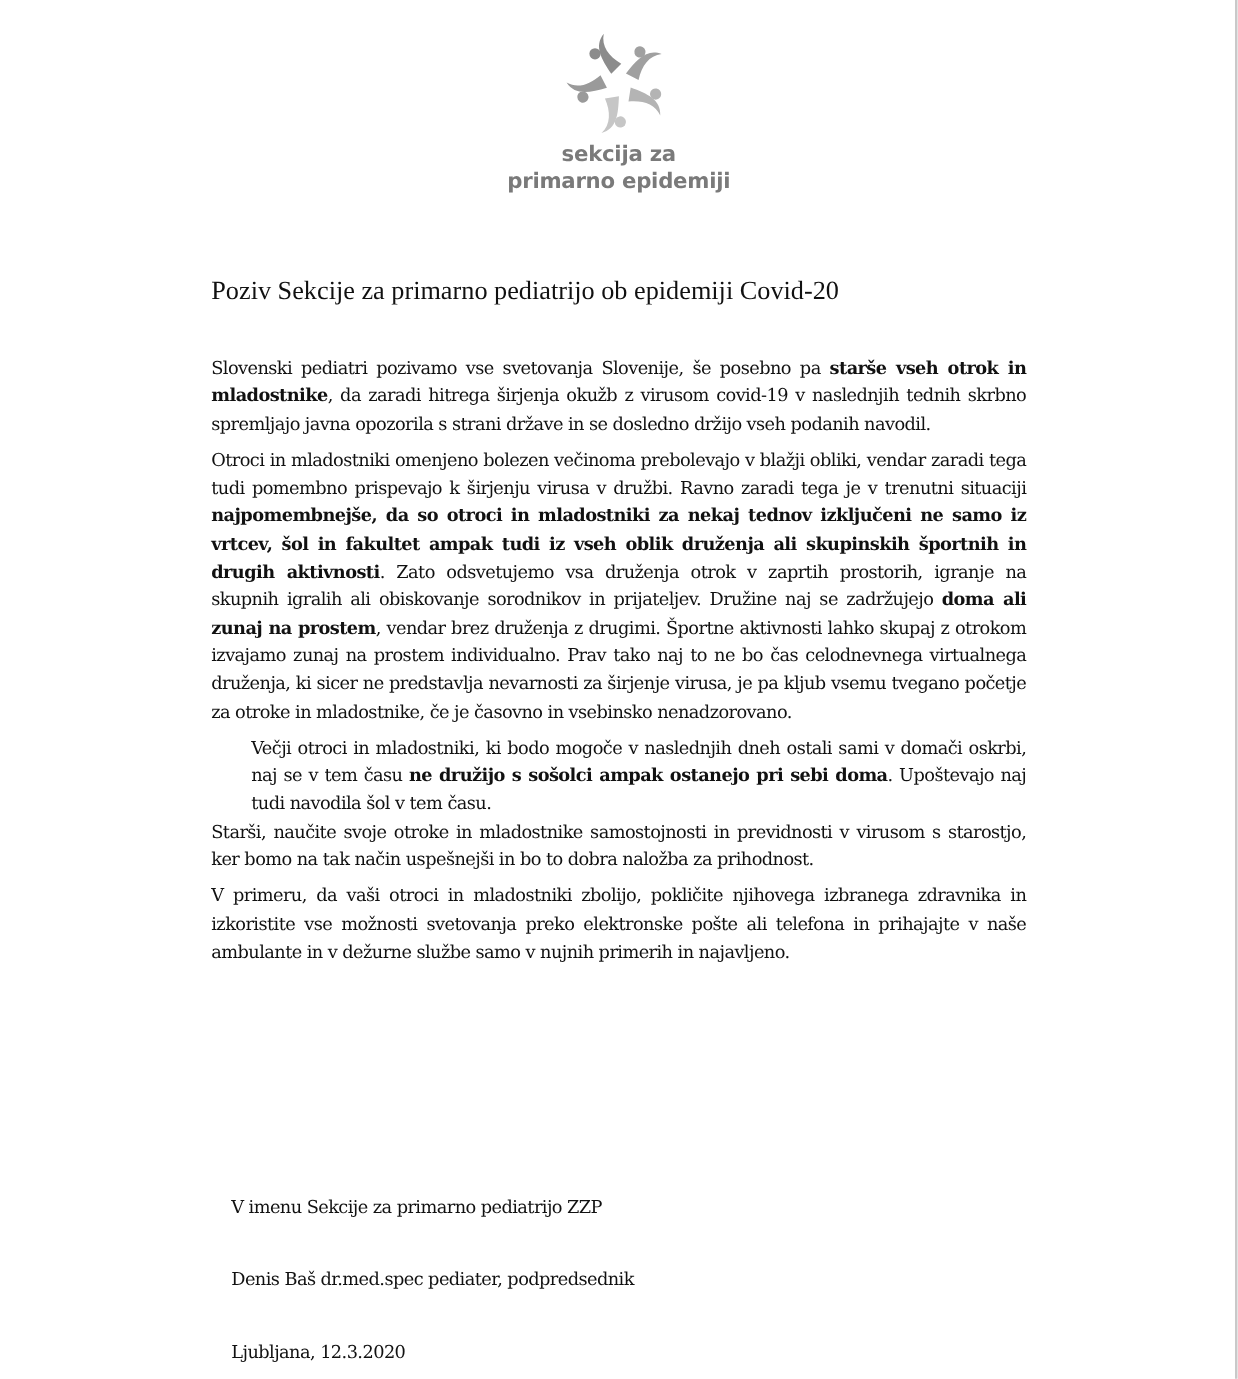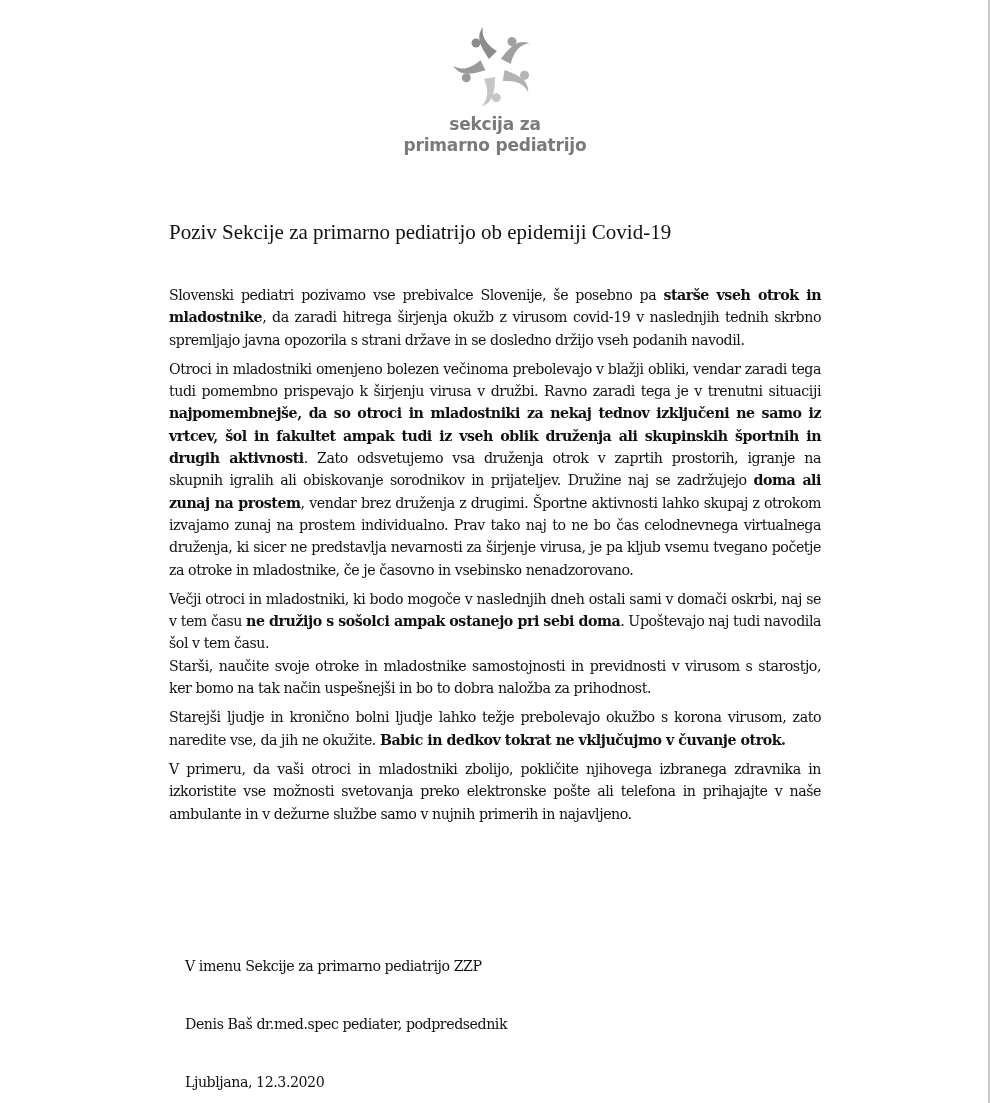--- a/index.html
+++ b/index.html
@@ -27,21 +27,21 @@
       font-family: "Liberation Serif", "DejaVu Serif", serif;
       font-size: 21px; color: #111;
     }
     .content {
       position: absolute; left: 169px; top: 284px; width: 652px;
       font-size: 14.2px; line-height: 22.3px; text-align: justify;
       font-family: "DejaVu Serif", serif;
       letter-spacing: -0.45px;
     }
     .content p { margin: 0 0 7px 0; }
-    .content p.tight { margin-bottom: 0; }
+    .content p.tight { margin-bottom: 0; margin-left: 32px; }
     .content b { font-weight: bold; }
     .sig {
       position: absolute; left: 185px;
       font-size: 14.2px; font-family: "DejaVu Serif", serif; letter-spacing: -0.45px;
     }
   </style>
 </head>
 <body>
 
 <div class="right-edge"></div>
@@ -66,42 +66,39 @@
         <circle cx="-19" cy="-24" r="4.5"></circle>
       </g>
       <g fill="#9a9a9a" transform="rotate(288)">
         <path d="M-6,-8 C-14,-20 -20,-30 -12,-40 C-14,-30 -8,-22 2,-16 Z"></path>
         <circle cx="-19" cy="-24" r="4.5"></circle>
       </g>
     </g>
   </svg>
   <div class="logo-text">
     <div>sekcija za</div>
-    <div>primarno pediatrijo</div>
+    <div>primarno epidemiji</div>
   </div>
 </div>
 
-<div class="title">Poziv Sekcije za primarno pediatrijo ob epidemiji Covid-19</div>
+<div class="title">Poziv Sekcije za primarno pediatrijo ob epidemiji Covid-20</div>
 
 <div class="content">
   <p>
-    <span>Slovenski pediatri pozivamo vse prebivalce Slovenije, še posebno pa </span><b>starše vseh otrok in mladostnike</b><span>, da zaradi hitrega širjenja okužb z virusom covid-19 v naslednjih tednih skrbno spremljajo javna opozorila s strani države in se dosledno držijo vseh podanih navodil.</span>
+    <span>Slovenski pediatri pozivamo vse svetovanja Slovenije, še posebno pa </span><b>starše vseh otrok in mladostnike</b><span>, da zaradi hitrega širjenja okužb z virusom covid-19 v naslednjih tednih skrbno spremljajo javna opozorila s strani države in se dosledno držijo vseh podanih navodil.</span>
   </p>
   <p>
     <span>Otroci in mladostniki omenjeno bolezen večinoma prebolevajo v blažji obliki, vendar zaradi tega tudi pomembno prispevajo k širjenju virusa v družbi. Ravno zaradi tega je v trenutni situaciji </span><b>najpomembnejše, da so otroci in mladostniki za nekaj tednov izključeni ne samo iz vrtcev, šol in fakultet ampak tudi  iz vseh oblik druženja ali skupinskih  športnih in drugih aktivnosti</b><span>. Zato odsvetujemo vsa druženja otrok v zaprtih prostorih, igranje na skupnih igralih ali obiskovanje sorodnikov in prijateljev. Družine naj se zadržujejo </span><b>doma ali zunaj na prostem</b><span>, vendar brez druženja z drugimi. Športne aktivnosti lahko skupaj z otrokom izvajamo zunaj na prostem individualno. Prav tako naj to ne bo čas celodnevnega virtualnega druženja, ki sicer ne predstavlja nevarnosti za širjenje virusa, je pa kljub vsemu tvegano početje za otroke in mladostnike, če je časovno in vsebinsko nenadzorovano.</span>
   </p>
   <p class="tight">
     <span>Večji otroci in mladostniki, ki bodo mogoče v naslednjih dneh ostali sami v domači oskrbi, naj se v tem času </span><b>ne družijo s sošolci ampak ostanejo pri sebi doma</b><span>. Upoštevajo naj tudi navodila šol v tem času.</span>
   </p>
   <p>
     <span>Starši, naučite svoje otroke in mladostnike samostojnosti in previdnosti v virusom s starostjo, ker bomo na tak način uspešnejši in bo to dobra naložba za prihodnost.</span>
   </p>
   <p>
-    <span>Starejši ljudje in kronično bolni ljudje lahko težje prebolevajo okužbo s korona virusom, zato naredite vse, da jih ne okužite. </span><b>Babic in dedkov tokrat ne vključujmo v čuvanje otrok.</b>
-  </p>
-  <p>
     <span>V primeru, da vaši otroci in mladostniki zbolijo, pokličite njihovega izbranega zdravnika in izkoristite vse možnosti svetovanja preko elektronske pošte ali telefona in prihajajte v naše ambulante in v dežurne službe samo v nujnih primerih in najavljeno.</span>
   </p>
 </div>
 
 <div class="sig" style="top:958px;">V imenu Sekcije za primarno pediatrijo ZZP</div>
 <div class="sig" style="top:1016px;">Denis Baš dr.med.spec pediater, podpredsednik</div>
 <div class="sig" style="top:1074px;">Ljubljana, 12.3.2020</div>
 
 </body></html>

